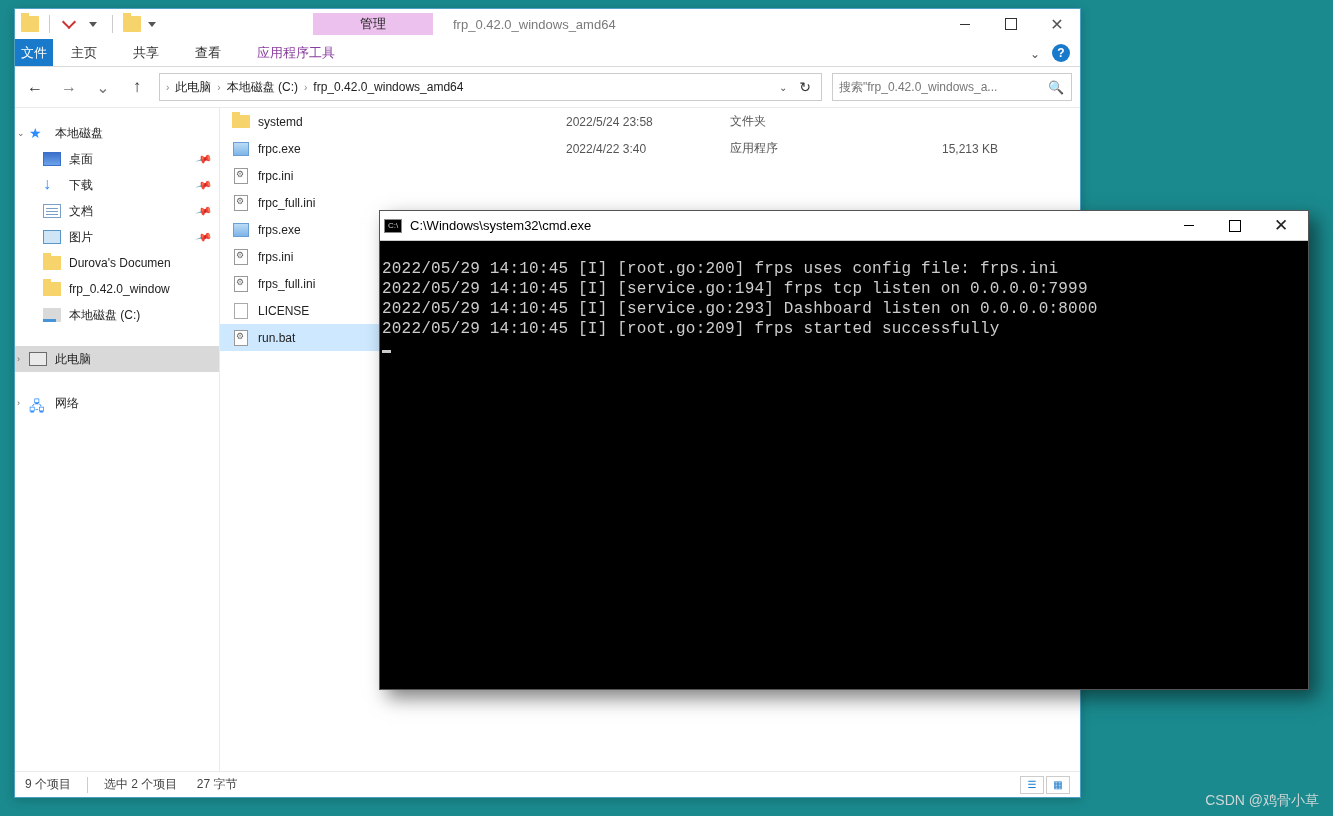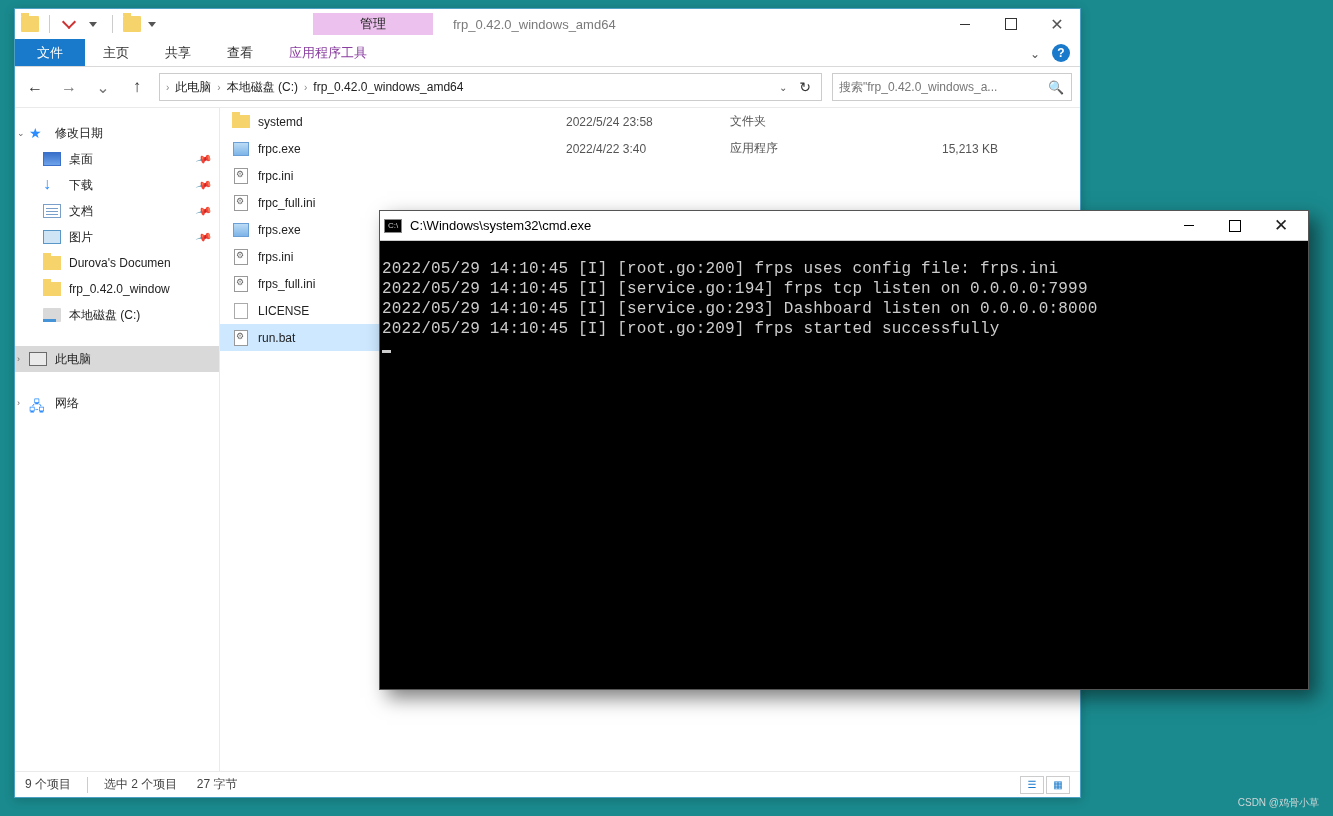--- a/index.html
+++ b/index.html
@@ -32,21 +32,21 @@
 .qat .winctrl div { width:46px; height:28px; display:flex; align-items:center; justify-content:center; color:#555; font-size:13px; }
 .qat .winctrl .min::before { content:""; width:10px; height:1px; background:#333; }
 .qat .winctrl .max::before { content:""; width:10px; height:10px; border:1px solid #333; }
 .qat .winctrl .close { font-size:16px; }
 
 
 .ribbon {
   height:28px; display:flex; align-items:stretch; border-bottom:1px solid #d9d9d9; position:relative;
 }
 .ribbon .file-tab {
-  width:70px; background:#1979ca; color:#fff; display:flex; align-items:center; justify-content:center; font-size:13px;
+  width:38px; background:#1979ca; color:#fff; display:flex; align-items:center; justify-content:center; font-size:13px;
 }
 .ribbon .rtab { padding:0 18px; display:flex; align-items:center; color:#333; font-size:13px; }
 .ribbon .rtab.tools { color:#8a3fa0; }
 .ribbon .caret2 { position:absolute; right:40px; top:8px; color:#555; }
 .ribbon .help { position:absolute; right:10px; top:5px; width:18px; height:18px; border-radius:50%; background:#1979ca; color:#fff; display:flex; align-items:center; justify-content:center; font-size:12px; font-weight:bold; }
 
 
 .addrbar {
   height:40px; display:flex; align-items:center; gap:10px; padding:0 8px;
 }
@@ -147,21 +147,21 @@
 .cmd-title .winctrl .min::before { content:""; width:10px; height:1px; background:#000; }
 .cmd-title .winctrl .max::before { content:""; width:10px; height:10px; border:1px solid #000; }
 .cmd-title .winctrl .close { font-size:17px; }
 .cmd-body {
   flex:1; background:#000; color:#ccc; font-family:"Consolas","Courier New",monospace;
   font-size:16px; line-height:20px; padding:18px 2px; white-space:pre; overflow:hidden; letter-spacing:0.2px;
 }
 .cmd-body .cursor { display:inline-block; width:9px; height:3px; background:#ccc; margin-top:2px; }
 
 .watermark {
-  position:absolute; right:14px; bottom:6px; color:#cfd6d7; font-size:10px;
+  position:absolute; right:14px; bottom:6px; color:#cfd6d7; font-size:14px;
 }
 </style>
 </head>
 <body>
 
 <div class="explorer">
 
   <div class="qat">
     <div class="qat-left">
       <span class="qbtn">
@@ -223,21 +223,21 @@
       <span class="sicon">🔍</span>
     </div>
   </div>
 
   <div class="body">
 
     <div class="navpane">
       <div class="navitem header">
         <span class="expand">⌄</span>
         <span class="ic ic-star">★</span>
-        <span>修改日期</span>
+        <span>本地磁盘</span>
       </div>
       <div class="navitem">
         <span class="ic ic-desktop"></span>
         <span>桌面</span>
         <span class="pin">📌</span>
       </div>
       <div class="navitem">
         <span class="ic ic-down">↓</span>
         <span>下载</span>
         <span class="pin">📌</span>

